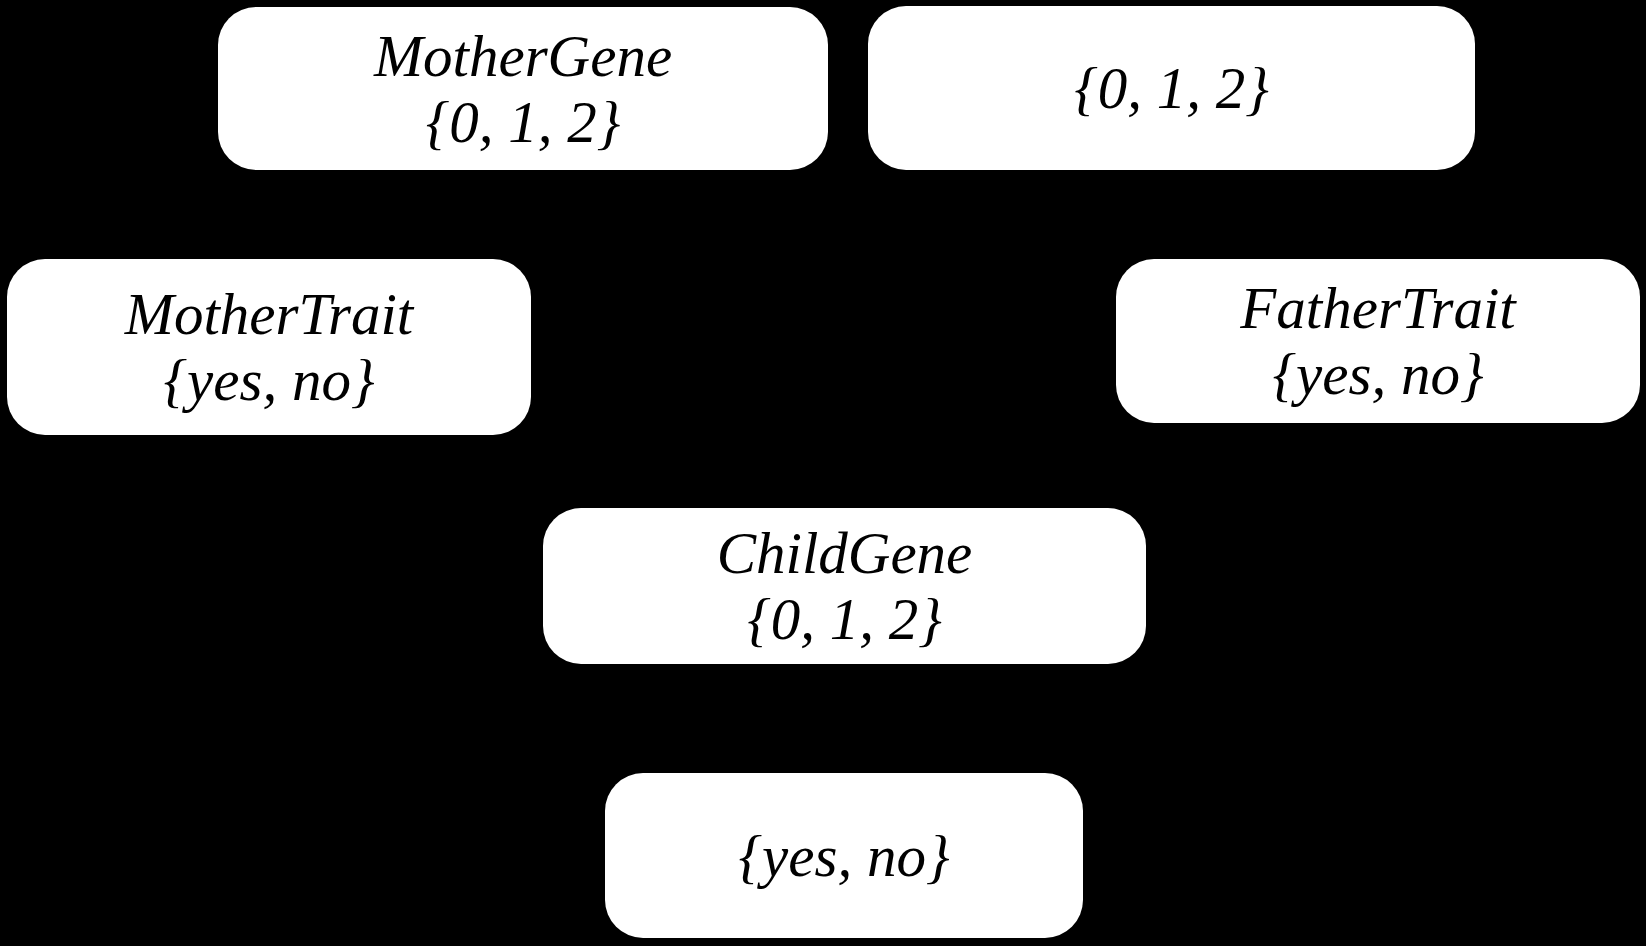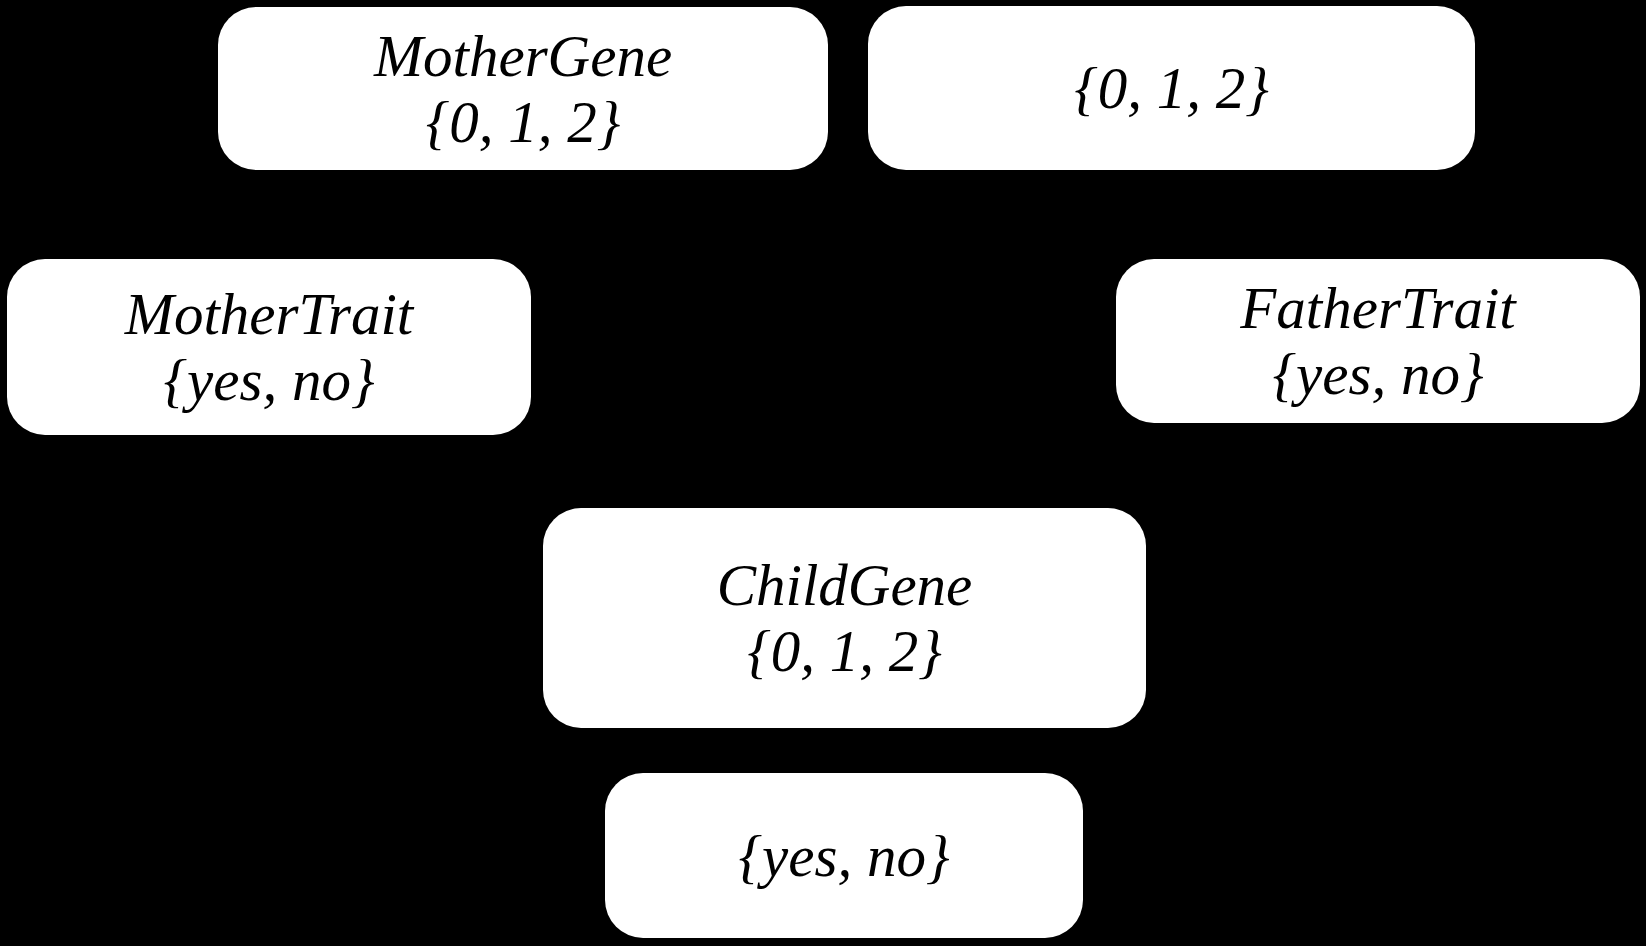--- a/index.html
+++ b/index.html
@@ -52,21 +52,21 @@
   <div class="node" style="left: 7px; top: 259px; width: 524px; height: 176px;">
     <span class="node-name">MotherTrait</span>
     <span class="node-domain">{yes, no}</span>
   </div>
 
   <div class="node" style="left: 1116px; top: 259px; width: 524px; height: 164px;">
     <span class="node-name">FatherTrait</span>
     <span class="node-domain">{yes, no}</span>
   </div>
 
-  <div class="node" style="left: 543px; top: 508px; width: 603px; height: 220px;">
+  <div class="node" style="left: 543px; top: 508px; width: 603px; height: 156px;">
     <span class="node-name">ChildGene</span>
     <span class="node-domain">{0, 1, 2}</span>
   </div>
 
   <div class="node" style="left: 605px; top: 773px; width: 478px; height: 165px;">
     <span class="node-domain">{yes, no}</span>
   </div>
 
 </div>
 

